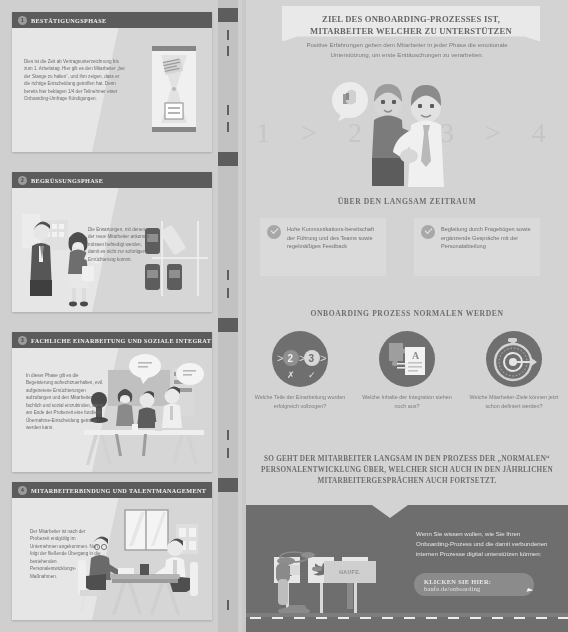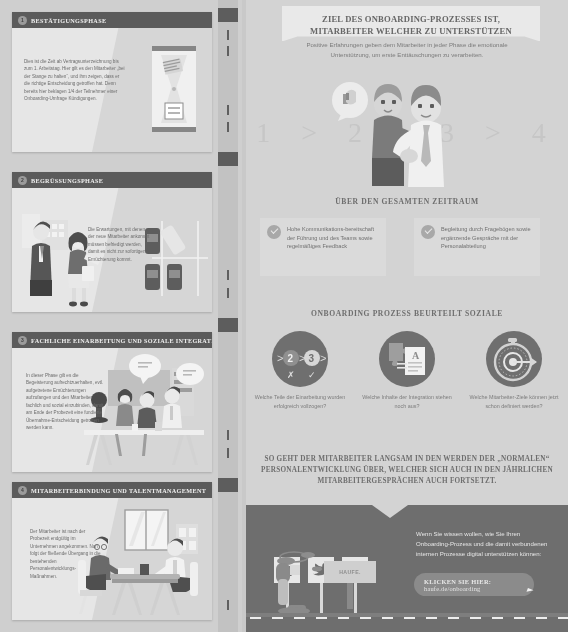--- a/index.html
+++ b/index.html
@@ -404,32 +404,32 @@
       <path d="M105 34 q15 -21 30 0 q1 -21 -15 -21 q-16 0 -15 21z" fill="#8b8b8b"></path>
       <rect x="112" y="32" width="4" height="4" rx="1" fill="#5c5c5c"></rect>
       <rect x="124" y="32" width="4" height="4" rx="1" fill="#5c5c5c"></rect>
       <path d="M115 43 q5 4 10 0" stroke="#8a8a8a" stroke-width="1.4" fill="none"></path>
       <path d="M105 53 q15 -9 30 0 l3 62 l-36 0z" fill="#f0f0f0"></path>
       <path d="M117 53 l7 0 l-2 8 l3 28 l-5 6 l-5 -6 l3 -28z" fill="#b9b9b9"></path>
       <path d="M105 58 q-16 8 -18 22 l9 6 q6 -13 14 -16z" fill="#f0f0f0"></path>
       <ellipse cx="103" cy="84" rx="9" ry="7" fill="#d7d7d7"></ellipse>
     </svg>
 
-    <div class="sec-title" style="top:196px">ÜBER DEN GESAMTEN ZEITRAUM</div>
+    <div class="sec-title" style="top:196px">ÜBER DEN LANGSAM ZEITRAUM</div>
 
     <div class="chk-box" style="left:14px;top:218px;width:126px;height:58px;box-sizing:border-box">
       <span class="chk"></span>
       <span class="chk-txt">Hohe Kommunikations-bereitschaft der Führung und des Teams sowie regelmäßiges Feedback</span>
     </div>
     <div class="chk-box" style="left:168px;top:218px;width:126px;height:58px;box-sizing:border-box">
       <span class="chk"></span>
       <span class="chk-txt">Begleitung durch Fragebögen sowie ergänzende Gespräche mit der Personalabteilung</span>
     </div>
 
-    <div class="sec-title" style="top:308px">ONBOARDING PROZESS BEURTEILT SOZIALE</div>
+    <div class="sec-title" style="top:308px">ONBOARDING PROZESS NORMALEN WERDEN</div>
 
     <div class="circ" style="left:26px;top:331px">
       <svg width="56" height="56" viewBox="0 0 56 56">
         <text x="5" y="31" font-family="Liberation Sans, sans-serif" font-size="11" fill="#dcdcdc">&gt;</text>
         <circle cx="19" cy="27" r="8" fill="#909090"></circle>
         <text x="15.5" y="31" font-family="Liberation Sans, sans-serif" font-size="10" fill="#f0f0f0" font-weight="bold">2</text>
         <text x="27" y="31" font-family="Liberation Sans, sans-serif" font-size="11" fill="#dcdcdc">&gt;</text>
         <circle cx="40" cy="27" r="8" fill="#d7d7d7"></circle>
         <text x="36.5" y="31" font-family="Liberation Sans, sans-serif" font-size="10" fill="#6f6f6f" font-weight="bold">3</text>
         <text x="48" y="31" font-family="Liberation Sans, sans-serif" font-size="11" fill="#dcdcdc">&gt;</text>
@@ -461,21 +461,21 @@
         <circle cx="27" cy="31" r="4" fill="#e6e6e6"></circle>
         <line x1="27" y1="31" x2="50" y2="31" stroke="#e2e2e2" stroke-width="2"></line>
         <path d="M44 26 l7 5 l-7 5z" fill="#d8d8d8"></path>
       </svg>
     </div>
 
     <div class="cap" style="left:4px;top:393px">Welche Teile der Einarbeitung wurden erfolgreich vollzogen?</div>
     <div class="cap" style="left:111px;top:393px">Welche Inhalte der Integration stehen noch aus?</div>
     <div class="cap" style="left:218px;top:393px">Welche Mitarbeiter-Ziele können jetzt schon definiert werden?</div>
 
-    <div class="closing">SO GEHT DER MITARBEITER LANGSAM IN DEN WERDEN DER „NORMALEN“ PERSONALENTWICKLUNG ÜBER, WELCHER SICH AUCH IN DEN JÄHRLICHEN MITARBEITERGESPRÄCHEN AUCH FORTSETZT.</div>
+    <div class="closing">SO GEHT DER MITARBEITER LANGSAM IN DEN PROZESS DER „NORMALEN“ PERSONALENTWICKLUNG ÜBER, WELCHER SICH AUCH IN DEN JÄHRLICHEN MITARBEITERGESPRÄCHEN AUCH FORTSETZT.</div>
 
     <div class="footer">
       <div class="footer-notch"></div>
 
       <div class="sign" style="left:28px;top:52px">
         <div class="plate">X</div>
         <div class="post"></div>
       </div>
       <div class="sign" style="left:62px;top:52px">
         <div class="plate">

